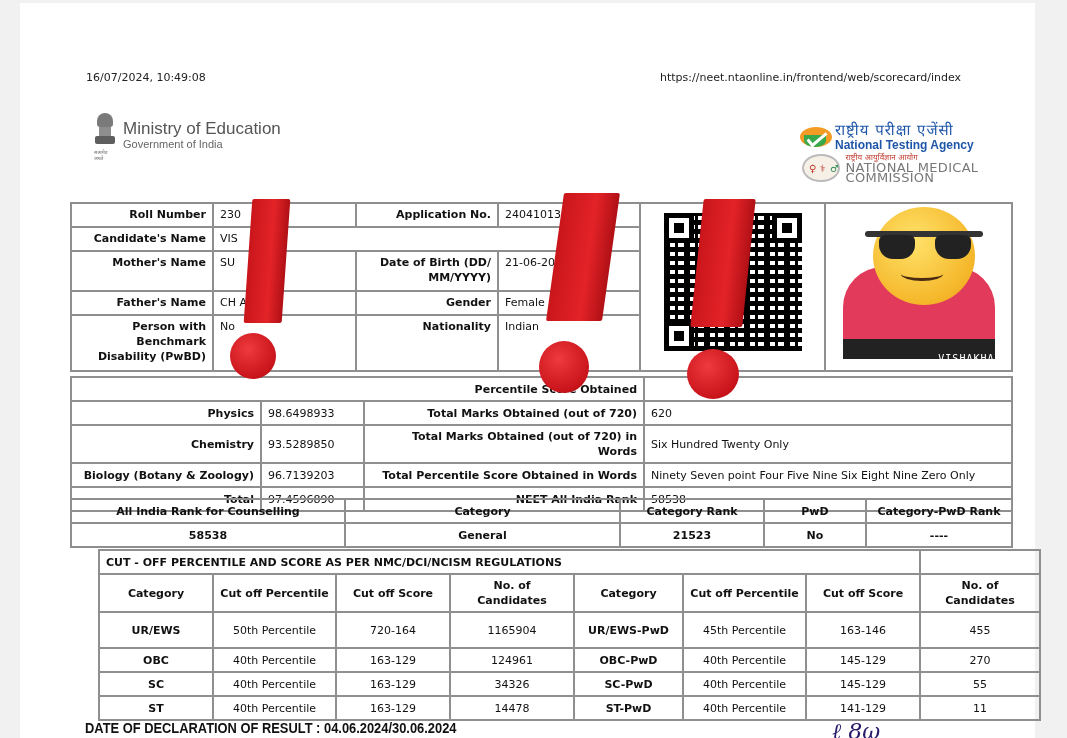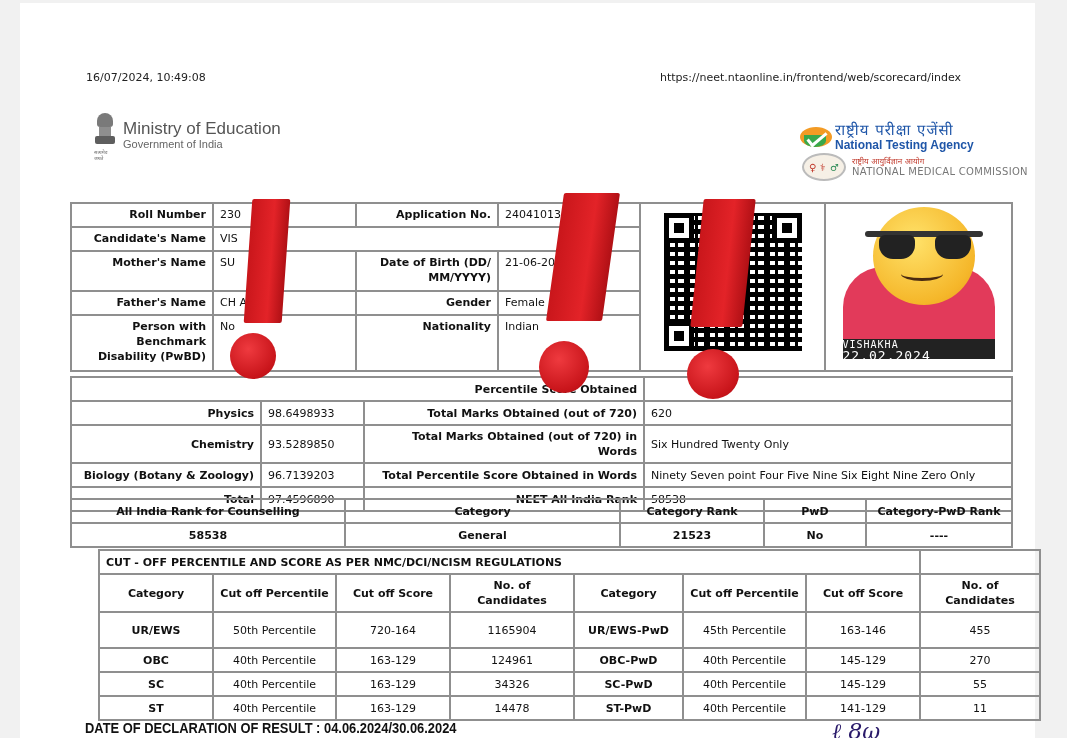--- a/index.html
+++ b/index.html
@@ -22,21 +22,21 @@
   .nta-logo { width: 32px; height: 24px; position: relative; margin-right: 3px; }
   .nta-logo .o { position:absolute; left:0; top:2px; width:32px; height:20px; border-radius:50%; background:#f39b24; }
   .nta-logo .g { position:absolute; left:4px; top:10px; width:22px; height:12px; border-radius:0 0 50% 50%; background:#39a84b; }
   .nta-logo .w { position:absolute; left:7px; top:8px; width:20px; height:9px; border-left:3px solid #fff; border-bottom:3px solid #fff; transform: rotate(-40deg); }
   .nta-t1 { font-size: 15px; color: #1f56a8; line-height: 16px; letter-spacing: 1px; }
   .nta-t2 { font-size: 12px; color: #1f56a8; font-weight: bold; line-height: 14px; font-family: "Liberation Sans", sans-serif; }
   .nmc { left: 782px; top: 150px; display: flex; align-items: center; }
   .nmc-logo { width: 44px; height: 28px; border-radius: 50%; border: 2px solid #bbb; background: #f6f0e6; margin-right: 6px; position: relative; }
   .nmc-logo span { position:absolute; top:7px; font-size:10px; }
   .nmc-t1 { font-size: 8px; color: #c0392b; line-height: 10px; }
-  .nmc-t2 { font-size: 10px; color: #777; line-height: 10px; letter-spacing: 0.3px; }
+  .nmc-t2 { font-size: 13px; color: #777; line-height: 10px; letter-spacing: 0.3px; }
 
   table { border-collapse: collapse; table-layout: fixed; position: absolute; }
   td { border: 2px solid #8f8f8f; font-size: 11px; padding: 3px 6px; vertical-align: top; line-height: 15px; }
   td.b { font-weight: bold; text-align: right; }
   td.c { text-align: center; vertical-align: middle; }
   .t1 { left: 50px; top: 199px; width: 941px; }
   .t2 { left: 50px; top: 373px; width: 941px; }
   .t3 { left: 50px; top: 495px; width: 941px; }
   .t4 { left: 54px; top: 546px; width: 941px; margin-left: 24px; }
   .t2 td, .t4 td { vertical-align: middle; }
@@ -46,21 +46,21 @@
       repeating-linear-gradient(0deg, #000 0 5px, #fff 5px 9px);
       background-blend-mode: multiply; }
   .qr .f { position:absolute; width:30px; height:30px; border:5px solid #000; background:#fff; }
   .qr .f::after { content:""; position:absolute; left:5px; top:5px; width:10px; height:10px; background:#000; }
   .photo { width: 152px; height: 152px; margin: 3px auto 0; position: relative; background: #fff; overflow: hidden; }
   .shirt { position:absolute; left:0; top:60px; width:152px; height:80px; background:#e23a5a; border-radius: 40px 40px 0 0; }
   .face { position:absolute; left:30px; top:0; width:102px; height:98px; border-radius:50%; background: radial-gradient(circle at 40% 35%, #ffe26a, #f5b72a 70%, #e89a1c); }
   .glass { position:absolute; top:28px; width:36px; height:24px; background:#222; border-radius: 6px 6px 14px 14px; }
   .bridge { position:absolute; left:22px; top:24px; width:118px; height:6px; background:#333; border-radius:3px; }
   .smile { position:absolute; left:58px; top:60px; width:42px; height:14px; border-bottom:3px solid #4a2a10; border-radius: 0 0 50% 50%; }
-  .cap { position:absolute; left:0; top:132px; width:152px; height:22px; background:#222; color:#fff; text-align:left; font-size:10px; line-height:10px; letter-spacing:1px; font-family:"DejaVu Sans Mono", monospace; padding-top:1px; }
+  .cap { position:absolute; left:0; top:132px; width:152px; height:22px; background:#222; color:#fff; text-align:right; font-size:10px; line-height:10px; letter-spacing:1px; font-family:"DejaVu Sans Mono", monospace; padding-top:15px; }
   .cap div:last-child { font-size: 13px; line-height: 11px; }
 
   .excl { position:absolute; }
   .excl .bar { position:absolute; background: linear-gradient(90deg, #c9161b, #e32328 60%, #b01015); transform: skewX(-4deg); border-radius: 2px; }
   .excl .dot { position:absolute; border-radius:50%; background: radial-gradient(circle at 40% 35%, #ef3a3f, #c8141a 70%, #a50e13); }
 
   .decl { left: 65px; top: 717px; font-size: 14px; font-weight: bold; font-family: "Liberation Sans", sans-serif; transform: scaleX(0.92); transform-origin: left; }
   .sign { left: 812px; top: 716px; font-size: 22px; color: #2a1a6a; font-family: "DejaVu Serif", serif; font-style: italic; }
 </style>
 </head>

